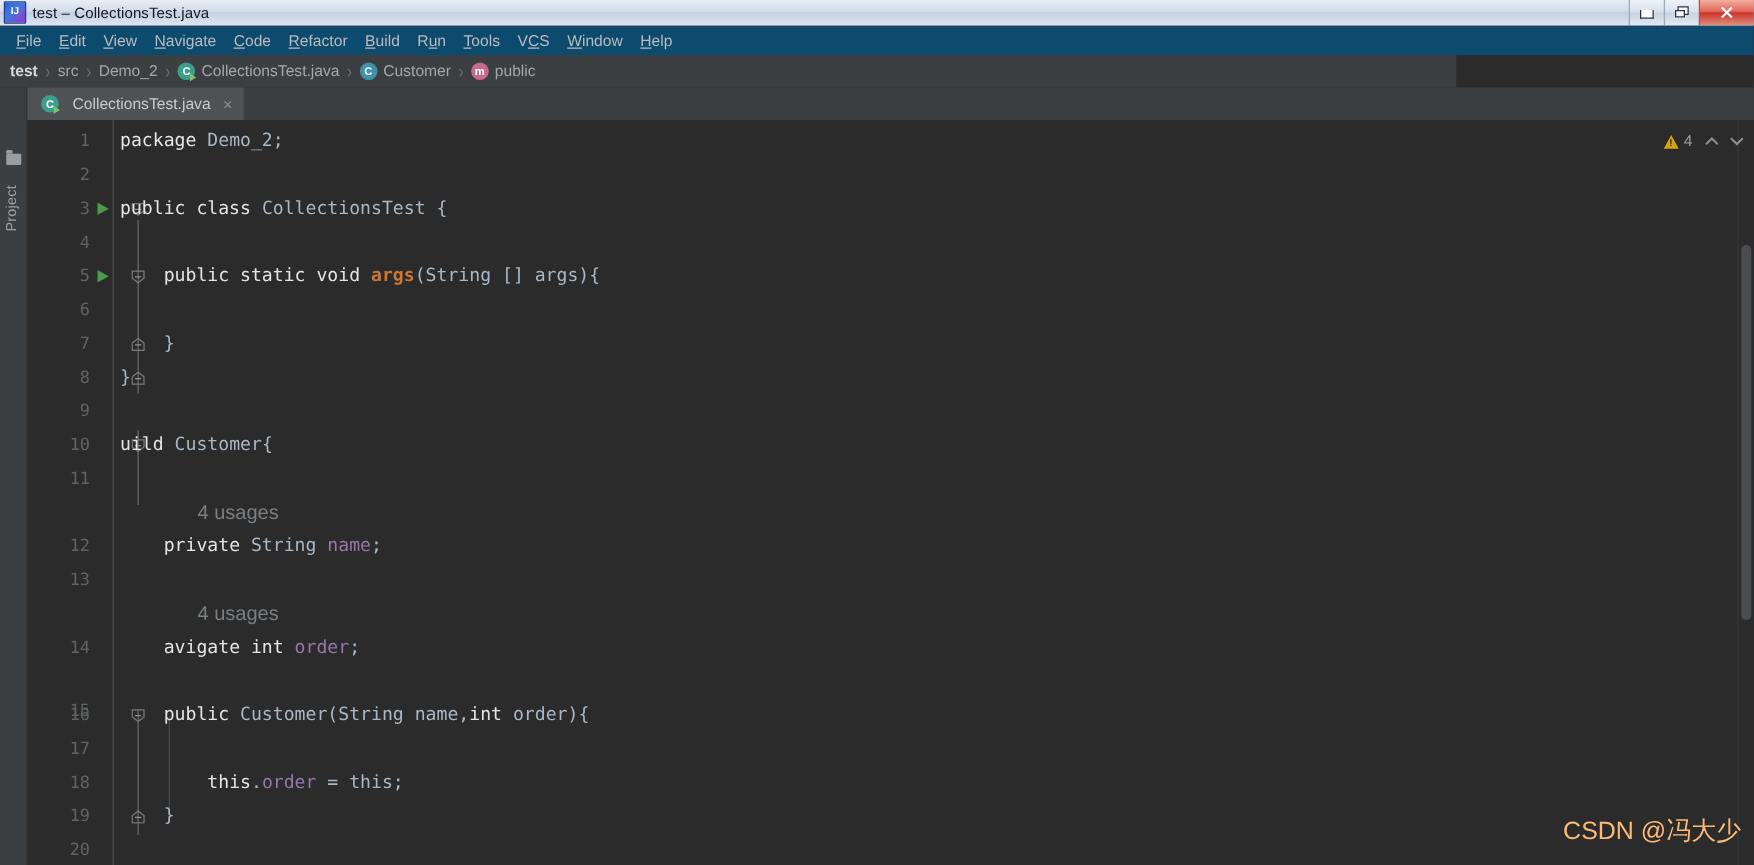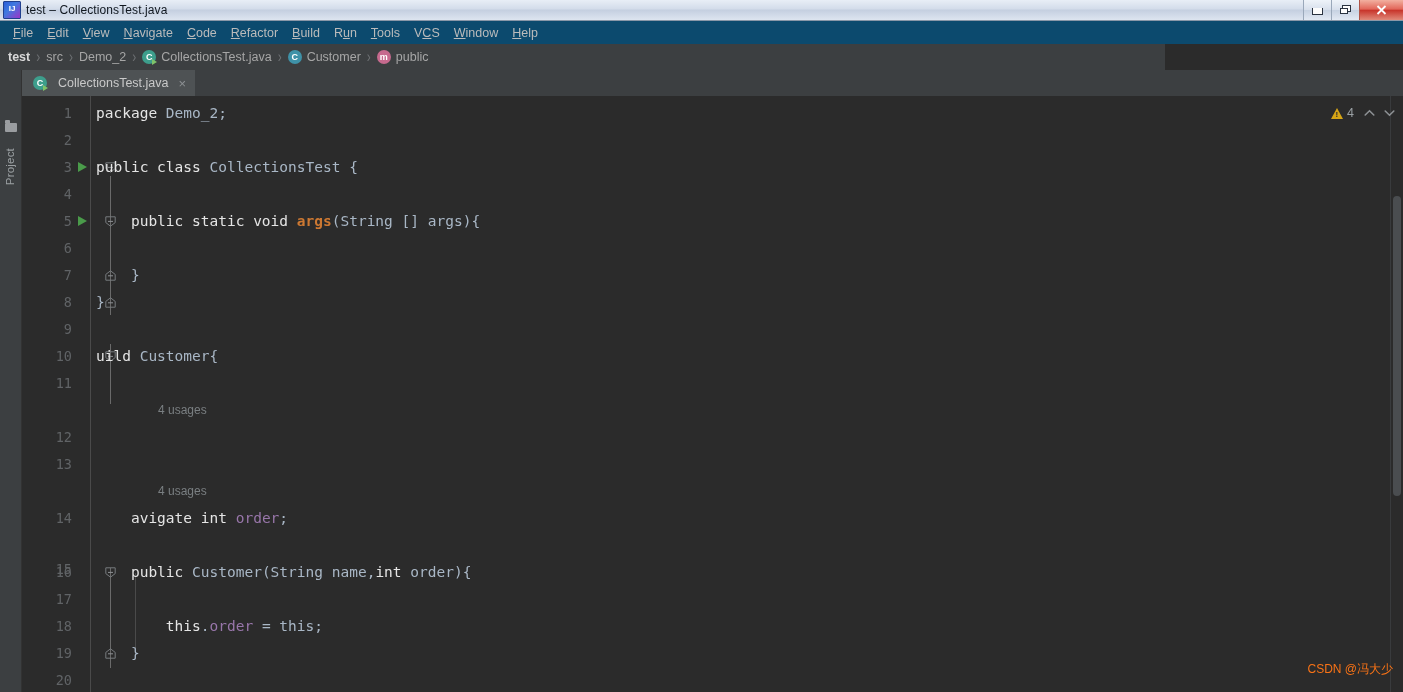--- a/index.html
+++ b/index.html
@@ -366,21 +366,21 @@
     font-family: "DejaVu Sans Mono", monospace;
     font-size: 14.5px;
     line-height: 27px;
     white-space: pre;
     color: #a9b7c6;
   }
   .hint {
     position: absolute;
     left: 136px;
     font-family: "Liberation Sans", sans-serif;
-    font-size: 12px;
+    font-size: 16px;
     color: #7a7f82;
     line-height: 27px;
   }
   .kw { color: #e5e5e5; }
   .kwb { color: #cc7832; font-weight: bold; }
   .id { color: #a9b7c6; }
   .fld { color: #9876aa; }
   .pl { color: #a9b7c6; }
 
   
@@ -472,22 +472,22 @@
     position: absolute;
     right: 12px; top: 96px;
     width: 1px; height: 596px;
     background: #393b3d;
   }
 
   
   .watermark {
     position: absolute;
     right: 10px; bottom: 14px;
-    font-size: 12px;
-    color: #f97316;
+    font-size: 20px;
+    color: #fdba74;
     font-family: "Liberation Sans", sans-serif;
     white-space: nowrap;
   }
 </style>
 </head>
 <body>
 
 <div id="app">
 
   <div class="titlebar">
@@ -714,20 +714,21 @@
     <div class="row" style="top:274px;">
       <span class="lineno">11</span>
     </div>
 
     <div class="row" style="top:301px;">
       <span class="hint">4 usages</span>
     </div>
 
     <div class="row" style="top:328px;">
       <span class="lineno">12</span>
+      <span class="code"><span class="pl">    </span><span class="kw">private </span><span class="id">String </span><span class="fld">name</span><span class="pl">;</span></span>
     </div>
 
     <div class="row" style="top:355px;">
       <span class="lineno">13</span>
     </div>
 
     <div class="row" style="top:382px;">
       <span class="hint">4 usages</span>
     </div>
 

